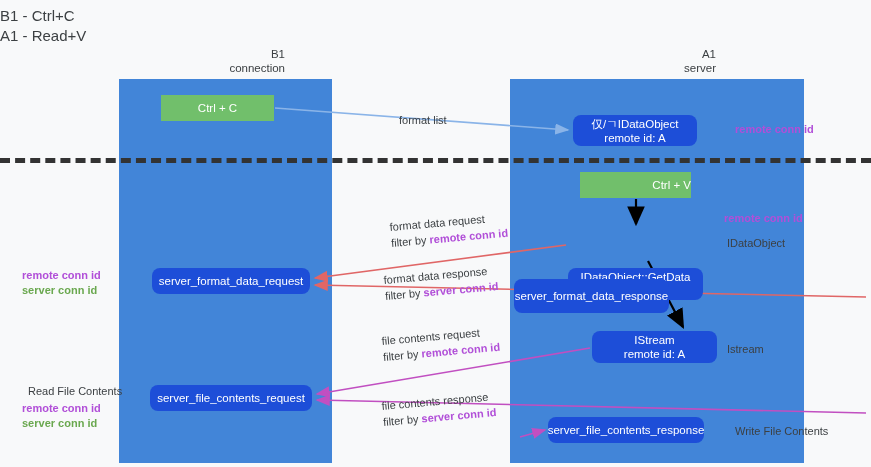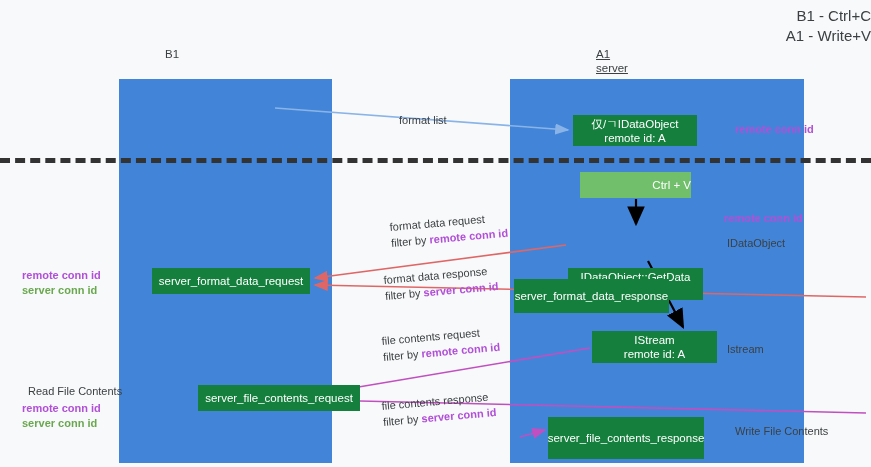--- a/index.html
+++ b/index.html
@@ -12,48 +12,48 @@
   }
   .stage{position:absolute;inset:0;}
   
   .lane{position:absolute;background:#4285d8;}
   #lane-b1{left:119px;top:79px;width:213px;height:384px;}
   #lane-a1{left:510px;top:79px;width:294px;height:384px;}
 
   
   #title{
     position:absolute;left:0;top:6px;width:871px;
-    text-align:right;font-size:15px;line-height:20px;color:#3c4043;
+    text-align:left;font-size:15px;line-height:20px;color:#3c4043;
   }
   
   .lane-head{
-    position:absolute;text-align:left;font-size:11.5px;
+    position:absolute;text-align:right;font-size:11.5px;
     line-height:14px;color:#3c4043;
   }
   #head-b1{left:165px;top:47px;width:120px;}
-  #head-a1{left:596px;top:47px;width:120px;text-decoration:underline;}
+  #head-a1{left:596px;top:47px;width:120px;}
 
   
   .box{
     position:absolute;box-sizing:border-box;
     display:flex;flex-direction:column;align-items:center;justify-content:center;
     color:#ffffff;font-size:11.5px;line-height:14px;text-align:center;
   }
   .green{background:#71bf6b;}
-  .orange{background:#15803d;}
+  .orange{background:#1d4ed8;border-radius:8px;}
 
   #box-ctrlc{left:161px;top:95px;width:113px;height:26px;}
   #box-idataobject{left:573px;top:115px;width:124px;height:31px;}
   #box-ctrlv{left:580px;top:172px;width:111px;height:26px;align-items:flex-end;}
   #box-getdata{left:568px;top:228px;width:135px;height:32px;margin-top:40px;}
   #box-fmt-req{left:152px;top:268px;width:158px;height:26px;}
   #box-fmt-resp{left:514px;top:279px;width:155px;height:34px;}
   #box-istream{left:592px;top:331px;width:125px;height:32px;}
-  #box-file-req{left:150px;top:385px;width:162px;height:26px;margin-left:48px;}
-  #box-file-resp{left:548px;top:417px;width:156px;height:42px;}
+  #box-file-req{left:150px;top:385px;width:162px;height:26px;}
+  #box-file-resp{left:548px;top:417px;width:156px;height:26px;}
 
   
   .ann{position:absolute;font-size:11px;line-height:15px;}
   .purple{color:#b14fd8;font-weight:bold;}
   .greenT{color:#6aa84f;font-weight:bold;}
   .plain{color:#3c4043;}
 
   #ann-remote-1{left:735px;top:122px;}
   #ann-remote-2{left:724px;top:211px;}
   #ann-dataobject{left:727px;top:236px;}
@@ -83,25 +83,26 @@
 </head>
 <body>
 
 <div class="stage">
 
   <div class="lane" id="lane-b1"></div>
   <div class="lane" id="lane-a1"></div>
 
   <div id="title">
     <div>B1 - Ctrl+C</div>
-    <div>A1 - Write+V</div>
+    <div>A1 - Read+V</div>
   </div>
 
   <div class="lane-head" id="head-b1">
     <div>B1</div>
+    <div>connection</div>
   </div>
   <div class="lane-head" id="head-a1">
     <div>A1</div>
     <div>server</div>
   </div>
 
   <svg class="arrows">
     <defs>
       <marker id="ar-blue" markerWidth="9" markerHeight="7" refX="8" refY="3.5" orient="auto">
         <polygon points="0 0, 9 3.5, 0 7" fill="#8ab4e8"></polygon>
@@ -129,20 +130,23 @@
 
     <line x1="590" y1="348" x2="317" y2="394" stroke="#c14fc1" stroke-width="1.6" marker-end="url(#ar-magenta)"></line>
 
     <line x1="866" y1="413" x2="317" y2="400" stroke="#c14fc1" stroke-width="1.6" marker-end="url(#ar-magenta)"></line>
 
     <line x1="520" y1="437" x2="545" y2="430" stroke="#c14fc1" stroke-width="1.6" marker-end="url(#ar-magenta)"></line>
   </svg>
 
   <div id="divider"></div>
 
+  <div class="box green" id="box-ctrlc">
+    <span>Ctrl + C</span>
+  </div>
 
   <div class="box orange" id="box-idataobject">
     <span>仅/ㄱIDataObject</span>
     <span>remote id: A</span>
   </div>
 
   <div class="box green" id="box-ctrlv">
     <span>Ctrl + V</span>
   </div>
 

